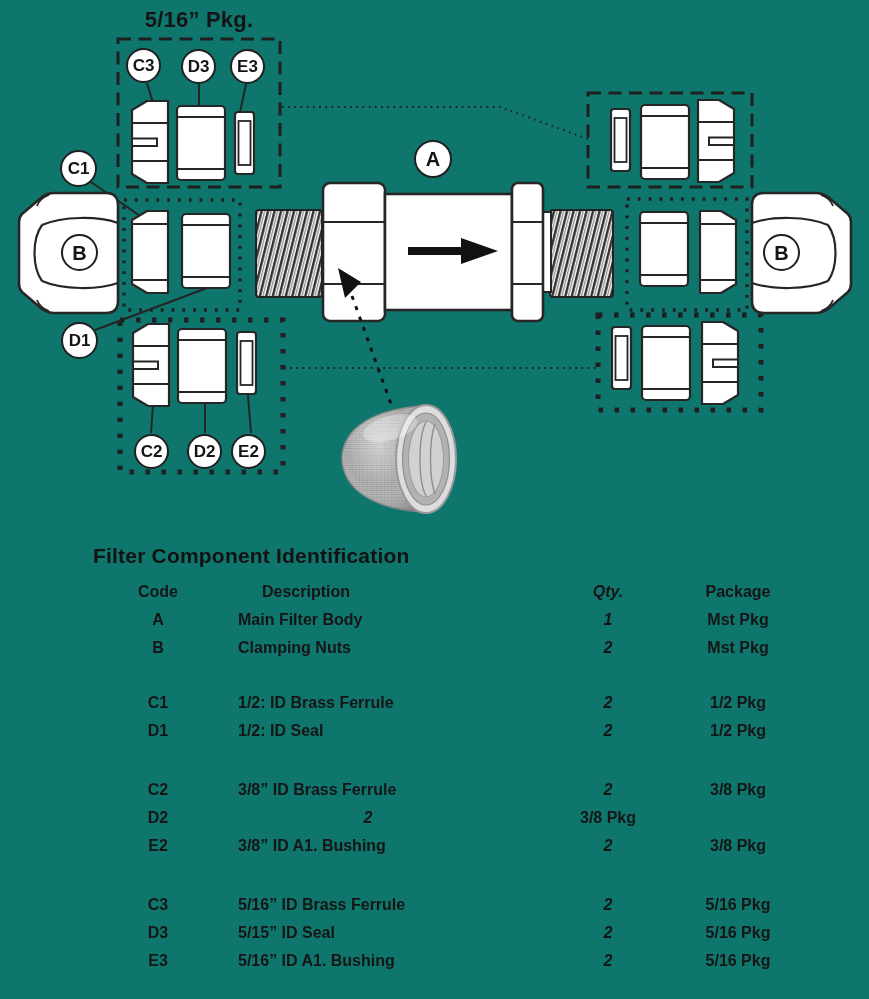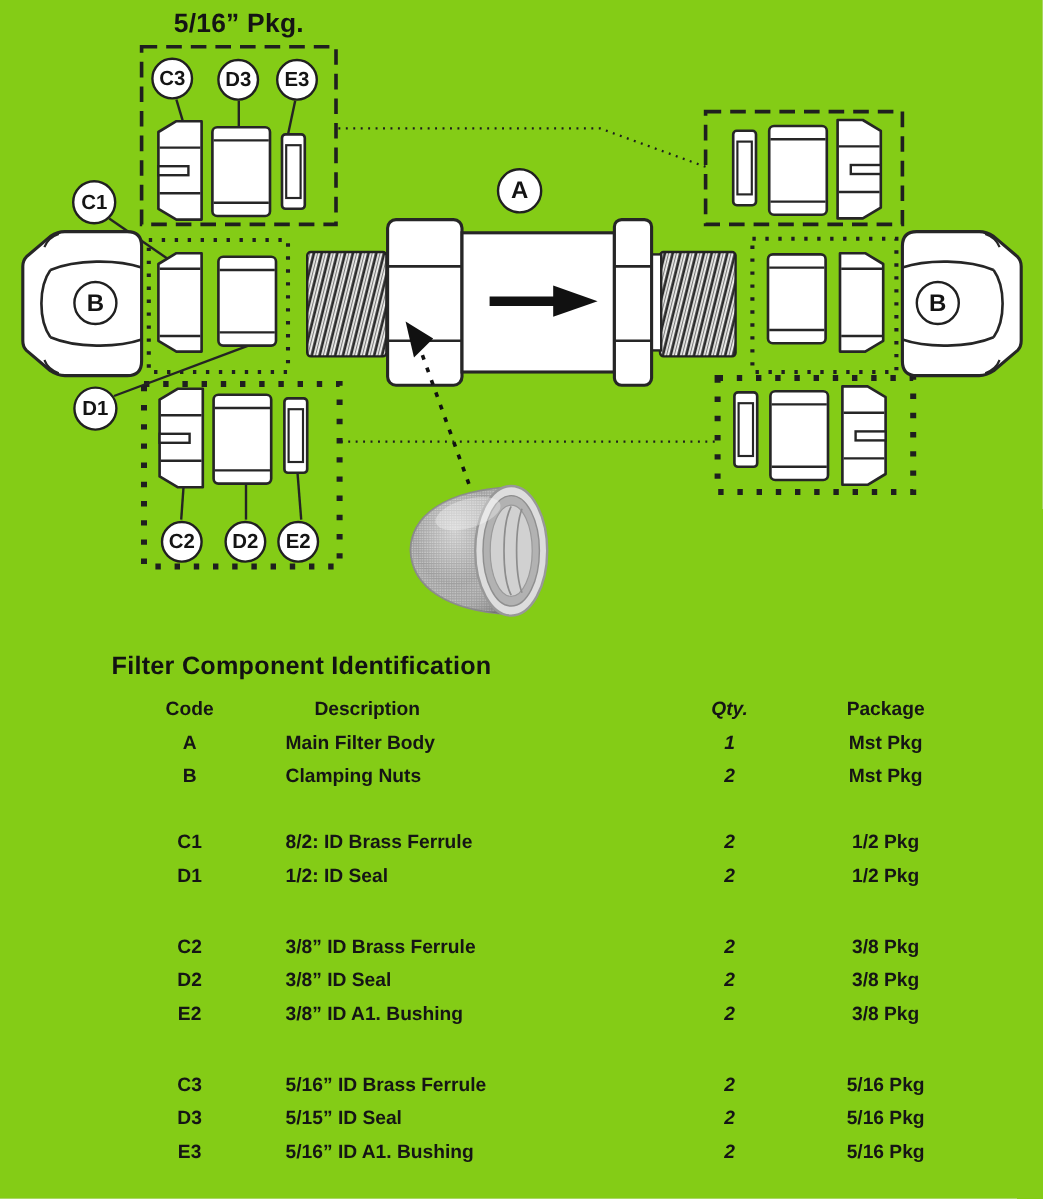--- a/index.html
+++ b/index.html
@@ -1,18 +1,18 @@
 <!DOCTYPE html>
 <html><head>
 <meta charset="utf-8">
 <style>
   html,body{margin:0;padding:0;background:#e9e9e9;}
   .page{
     position:relative; width:869px; height:999px; margin:0 auto;
-    background:#84cc16; overflow:hidden;
+    background:#0f766e; overflow:hidden;
     font-family:"Liberation Sans", sans-serif; color:#161616;
     -webkit-font-smoothing:antialiased;
   }
   .diagram{position:absolute; left:0; top:0; width:869px; height:525px;}
   .diagram svg{position:absolute; left:0; top:0;}
   .pkg-label{
     position:absolute; font-weight:bold; font-size:22px; letter-spacing:.2px;
     text-align:center; color:#141414; white-space:nowrap;
   }
   .bubble{
@@ -228,42 +228,41 @@
         <div class="c-code">B</div>
         <div class="c-desc">Clamping Nuts</div>
         <div class="c-qty">2</div>
         <div class="c-pkg">Mst Pkg</div>
       </div>
     </div>
 
     <div class="tgroup gap2">
       <div class="trow">
         <div class="c-code">C1</div>
-        <div class="c-desc">8/2: ID Brass Ferrule</div>
+        <div class="c-desc">1/2: ID Brass Ferrule</div>
         <div class="c-qty">2</div>
         <div class="c-pkg">1/2 Pkg</div>
       </div>
       <div class="trow">
         <div class="c-code">D1</div>
         <div class="c-desc">1/2: ID Seal</div>
         <div class="c-qty">2</div>
         <div class="c-pkg">1/2 Pkg</div>
       </div>
     </div>
 
     <div class="tgroup gap3">
       <div class="trow">
         <div class="c-code">C2</div>
         <div class="c-desc">3/8” ID Brass Ferrule</div>
         <div class="c-qty">2</div>
         <div class="c-pkg">3/8 Pkg</div>
       </div>
       <div class="trow">
         <div class="c-code">D2</div>
-        <div class="c-desc">3/8” ID Seal</div>
         <div class="c-qty">2</div>
         <div class="c-pkg">3/8 Pkg</div>
       </div>
       <div class="trow">
         <div class="c-code">E2</div>
         <div class="c-desc">3/8” ID A1. Bushing</div>
         <div class="c-qty">2</div>
         <div class="c-pkg">3/8 Pkg</div>
       </div>
     </div>

